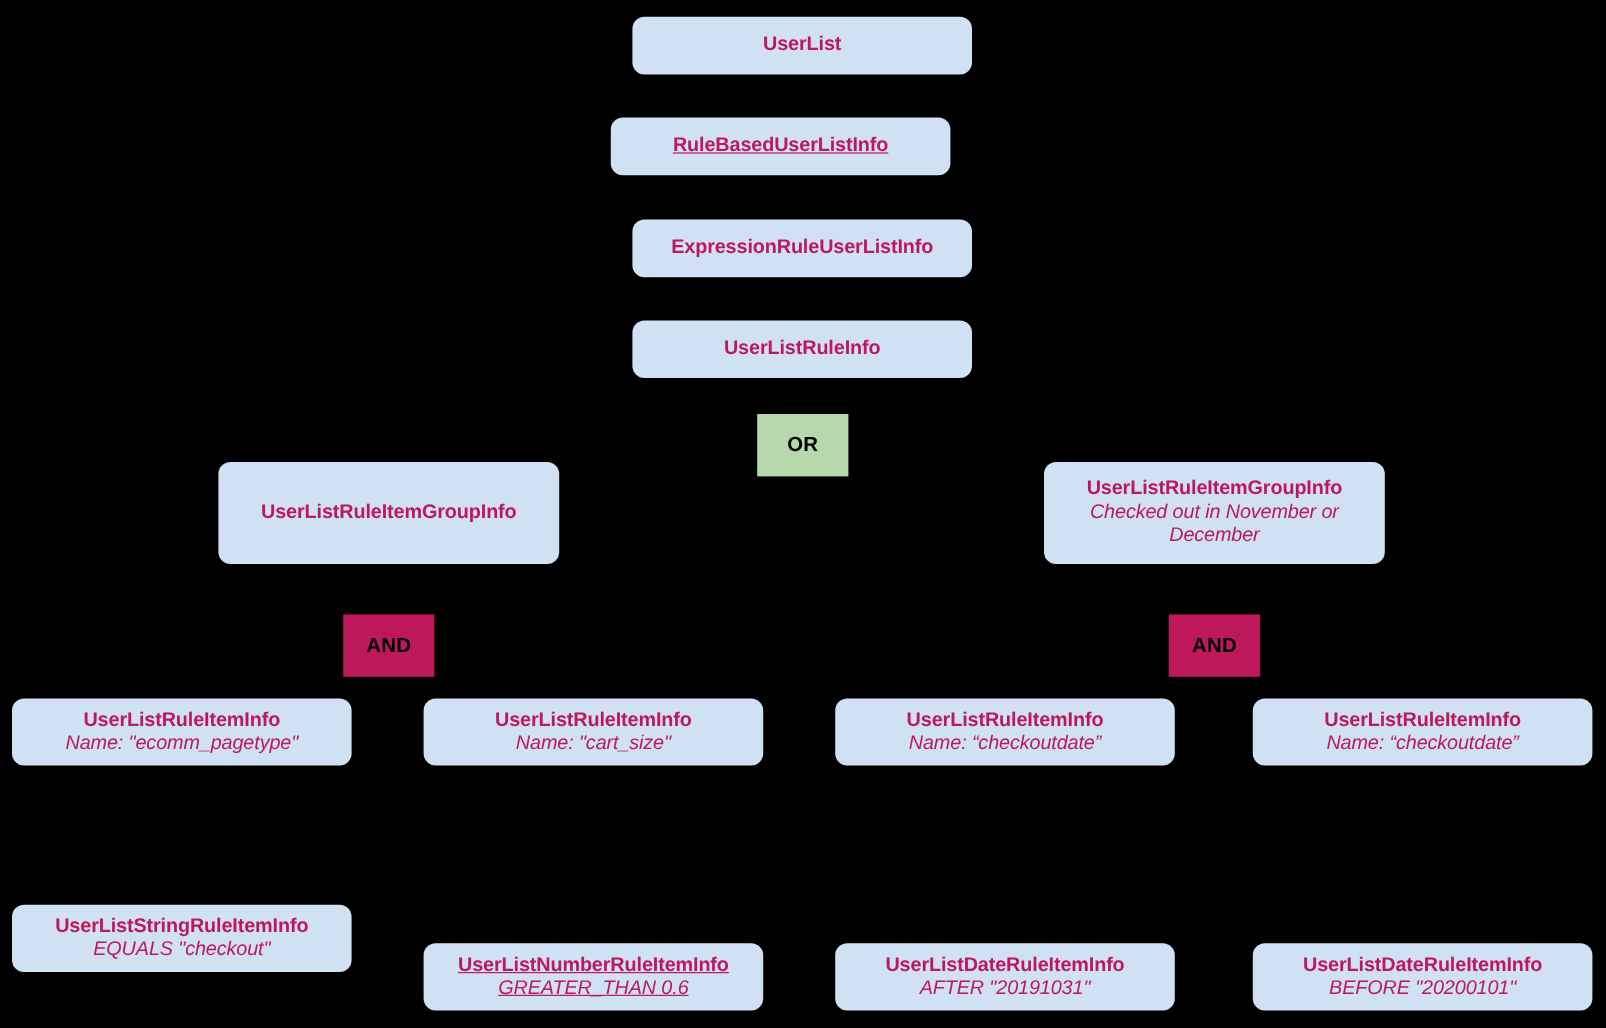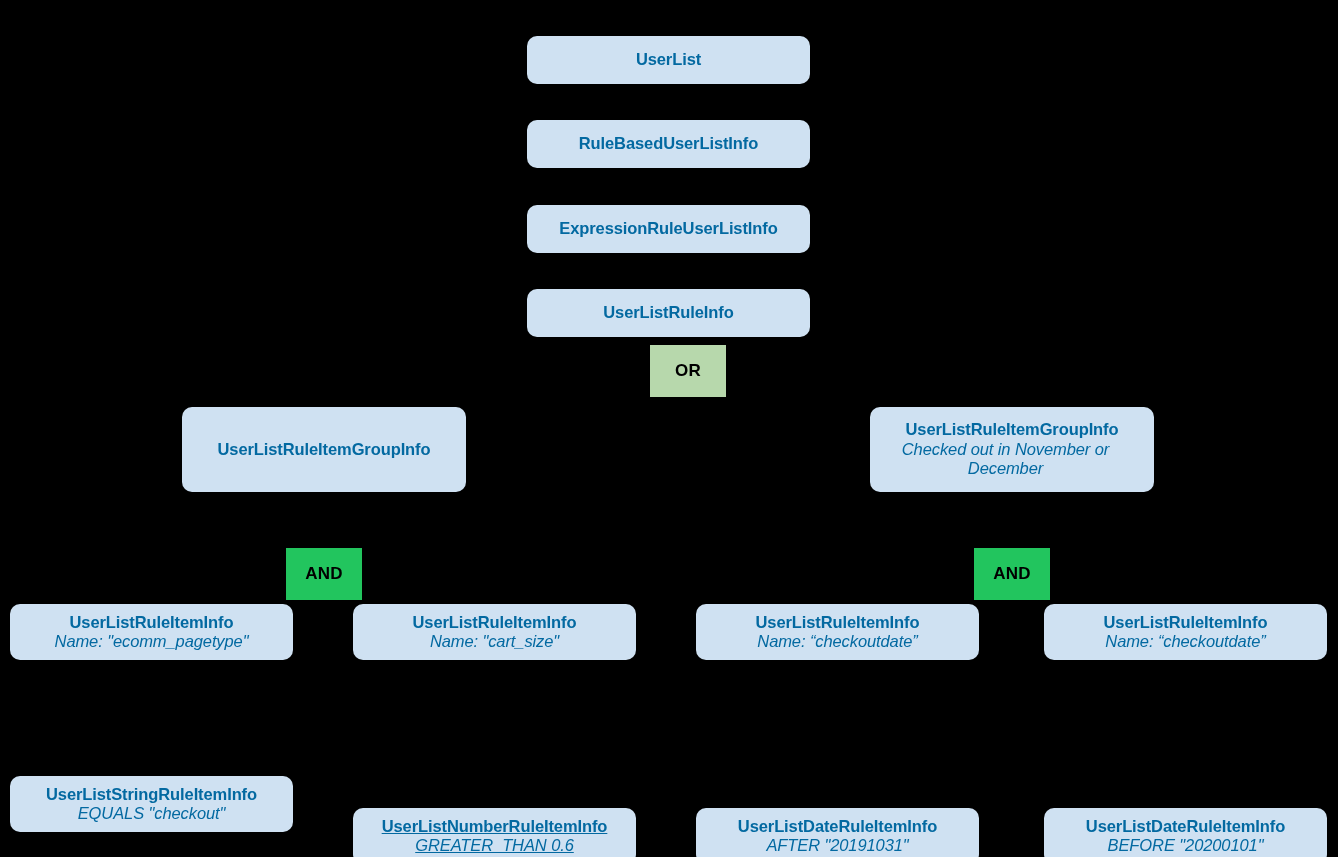--- a/index.html
+++ b/index.html
@@ -17,26 +17,26 @@
     font-family: "Liberation Sans", sans-serif;
     -webkit-font-smoothing: antialiased;
   }
 
   
   .node {
     position: absolute;
     box-sizing: border-box;
     display: flex;
     flex-direction: column;
+    align-items: center;
     justify-content: center;
     text-align: center;
-    color: #0369a1;
+    color: #be185d;
     line-height: 1.18;
     padding: 2px 8px;
-    margin-top: 22px;
   }
   .node.rounded {
     background: #cfe1f2;
     border-radius: 10px;
   }
   .node .title {
     font-weight: bold;
     font-size: 16.5px;
     letter-spacing: -0.1px;
     white-space: nowrap;
@@ -58,21 +58,21 @@
     display: flex;
     align-items: center;
     justify-content: center;
     color: #000000;
     font-size: 17px;
     font-weight: bold;
     letter-spacing: 0.2px;
     border-radius: 0;
   }
   .op.or  { background: #b7d8ac; }
-  .op.and { background: #22c55e; margin-top: 36px; }
+  .op.and { background: #be185d; }
 
   
   #edges {
     position: absolute;
     left: 0; top: 0;
     width: 1338px;
     height: 857px;
     pointer-events: none;
   }
   #edges path, #edges line { stroke: #000000; stroke-width: 2; fill: none; }
@@ -121,33 +121,33 @@
     <line x1="838" y1="638" x2="838" y2="786"></line>
     <polygon points="838,786 833,776 843,776"></polygon>
     <line x1="1186" y1="638" x2="1186" y2="786"></line>
     <polygon points="1186,786 1181,776 1191,776"></polygon>
   </svg>
 
   <div class="node rounded" style="left:527px; top:14px; width:283px; height:48px;">
     <div class="title">UserList</div>
   </div>
 
-  <div class="node rounded" style="left:527px; top:98px; width:283px; height:48px;">
+  <div class="node rounded" style="left:509px; top:98px; width:283px; height:48px;text-decoration:underline;">
     <div class="title">RuleBasedUserListInfo</div>
   </div>
 
   <div class="node rounded" style="left:527px; top:267px; width:283px; height:48px;">
     <div class="title">UserListRuleInfo</div>
   </div>
 
   <div class="node rounded" style="left:527px; top:183px; width:283px; height:48px;">
     <div class="title">ExpressionRuleUserListInfo</div>
   </div>
 
-  <div class="op or" style="left:650px; top:345px; width:76px; height:52px;">
+  <div class="op or" style="left:631px; top:345px; width:76px; height:52px;">
     <span>OR</span>
   </div>
 
   <div class="node rounded" style="left:182px; top:385px; width:284px; height:85px;">
     <div class="title">UserListRuleItemGroupInfo</div>
   </div>
 
   <div class="node rounded" style="left:870px; top:385px; width:284px; height:85px;">
     <div class="title">UserListRuleItemGroupInfo</div>
     <div class="sub wrap">Checked out in November or December</div>

